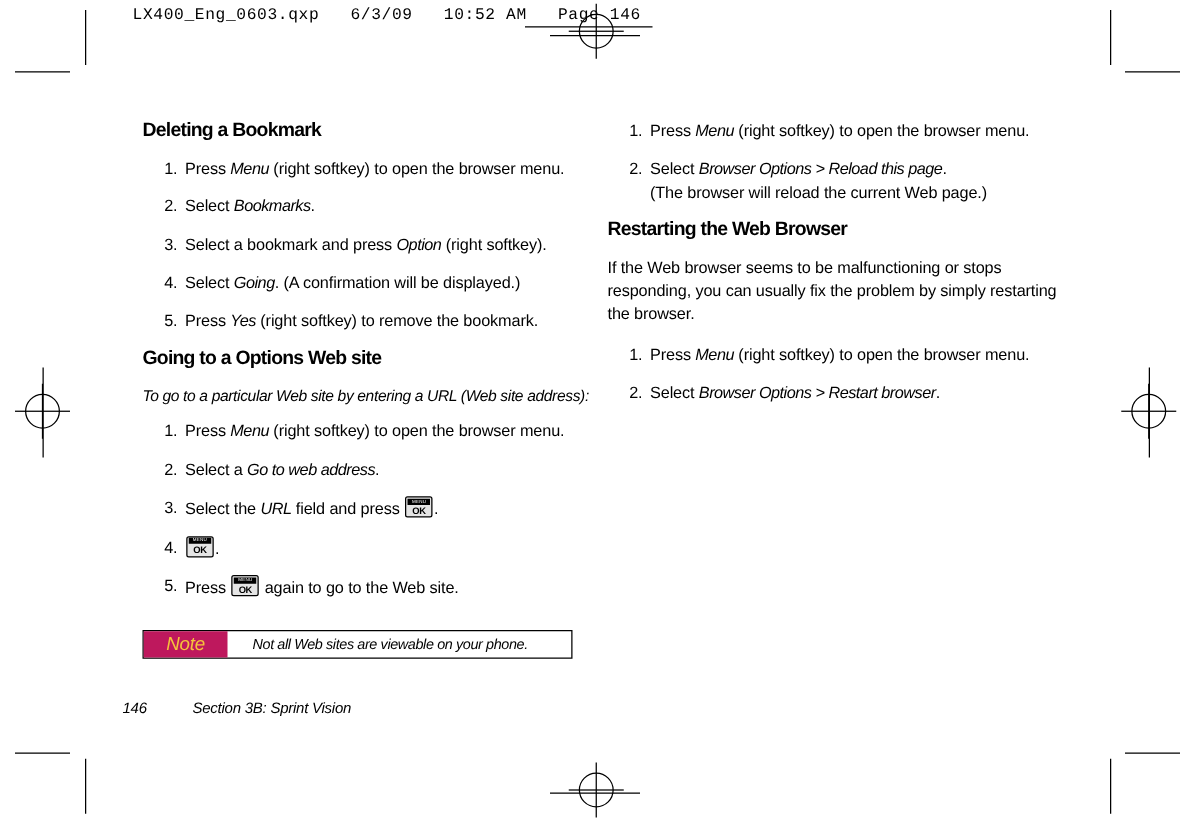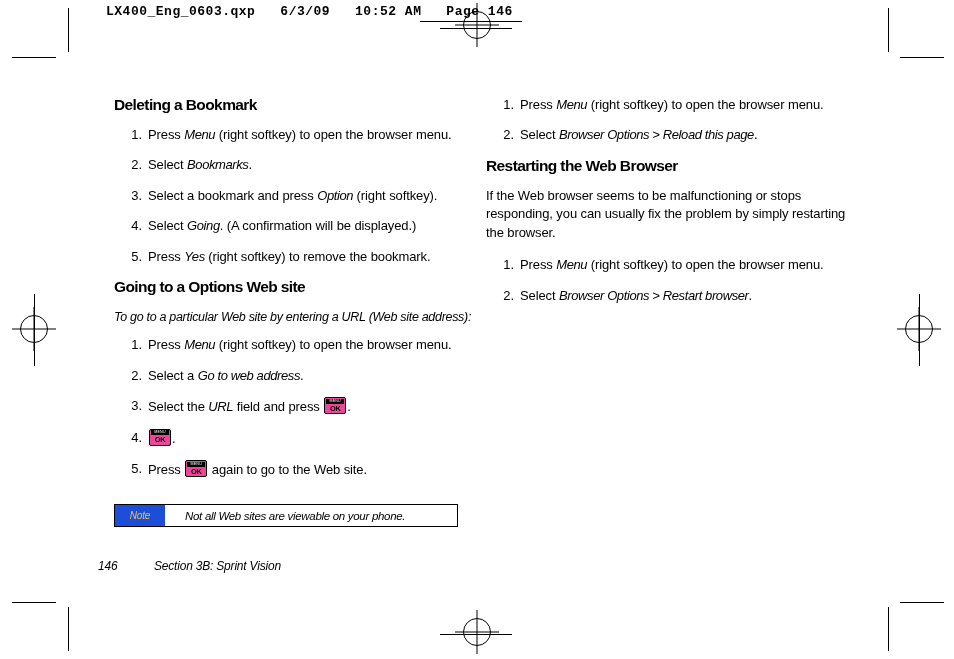--- a/index.html
+++ b/index.html
@@ -54,21 +54,20 @@
 
   
   .slug {
     position: absolute;
     left: 106px;
     top: 4px;
     font-family: "Liberation Mono", monospace;
     font-size: 13px;
     letter-spacing: 0.5px;
     white-space: pre;
-    font-weight: bold;
   }
   .slug-rule {
     position: absolute;
     left: 420px;
     top: 21px;
     width: 102px;
     height: 1px;
     background: #000;
   }
 
@@ -143,21 +142,21 @@
 
   
   .okkey {
     display: inline-block;
     border: 1px solid #000;
     border-radius: 2px;
     width: 20px;
     height: 15px;
     vertical-align: -3px;
     position: relative;
-    background: #ec4899;
+    background: #e5e5e5;
     margin: 0 1px;
     overflow: hidden;
   }
   .okkey .menu-strip {
     position: absolute;
     top: 0.5px;
     left: 1px;
     right: 1px;
     height: 5px;
     background: #000;
@@ -187,24 +186,24 @@
     left: 114px;
     top: 504px;
     width: 344px;
     height: 23px;
     border: 1px solid #000;
     box-sizing: border-box;
     display: flex;
     align-items: stretch;
   }
   .note-tag {
-    width: 50px;
-    background: #1d4ed8;
+    width: 67px;
+    background: #be185d;
     color: #f5c33b;
-    font-size: 10px;
+    font-size: 15px;
     font-style: italic;
     display: flex;
     align-items: center;
     justify-content: center;
     letter-spacing: -0.2px;
   }
   .note-text {
     flex: 1;
     display: flex;
     align-items: center;
@@ -283,21 +282,21 @@
   <div class="note-box">
     <div class="note-tag">Note</div>
     <div class="note-text">Not all Web sites are viewable on your phone.</div>
   </div>
 
   <div class="col col-right">
 
 
     <ol class="steps">
       <li><span>Press </span><i>Menu</i><span> (right softkey) to open the browser menu.</span></li>
-      <li><span>Select </span><i>Browser Options &gt; Reload this page</i><span>.</span><br></li>
+      <li><span>Select </span><i>Browser Options &gt; Reload this page</i><span>.</span><br><span>(The browser will reload the current Web page.)</span></li>
     </ol>
 
     <h2 class="section-head spacer-head">Restarting the Web Browser</h2>
     <p class="body">If the Web browser seems to be malfunctioning or stops responding, you can usually fix the problem by simply restarting the browser.</p>
 
     <ol class="steps">
       <li><span>Press </span><i>Menu</i><span> (right softkey) to open the browser menu.</span></li>
       <li><span>Select </span><i>Browser Options &gt; Restart browser</i><span>.</span></li>
     </ol>
   </div>

